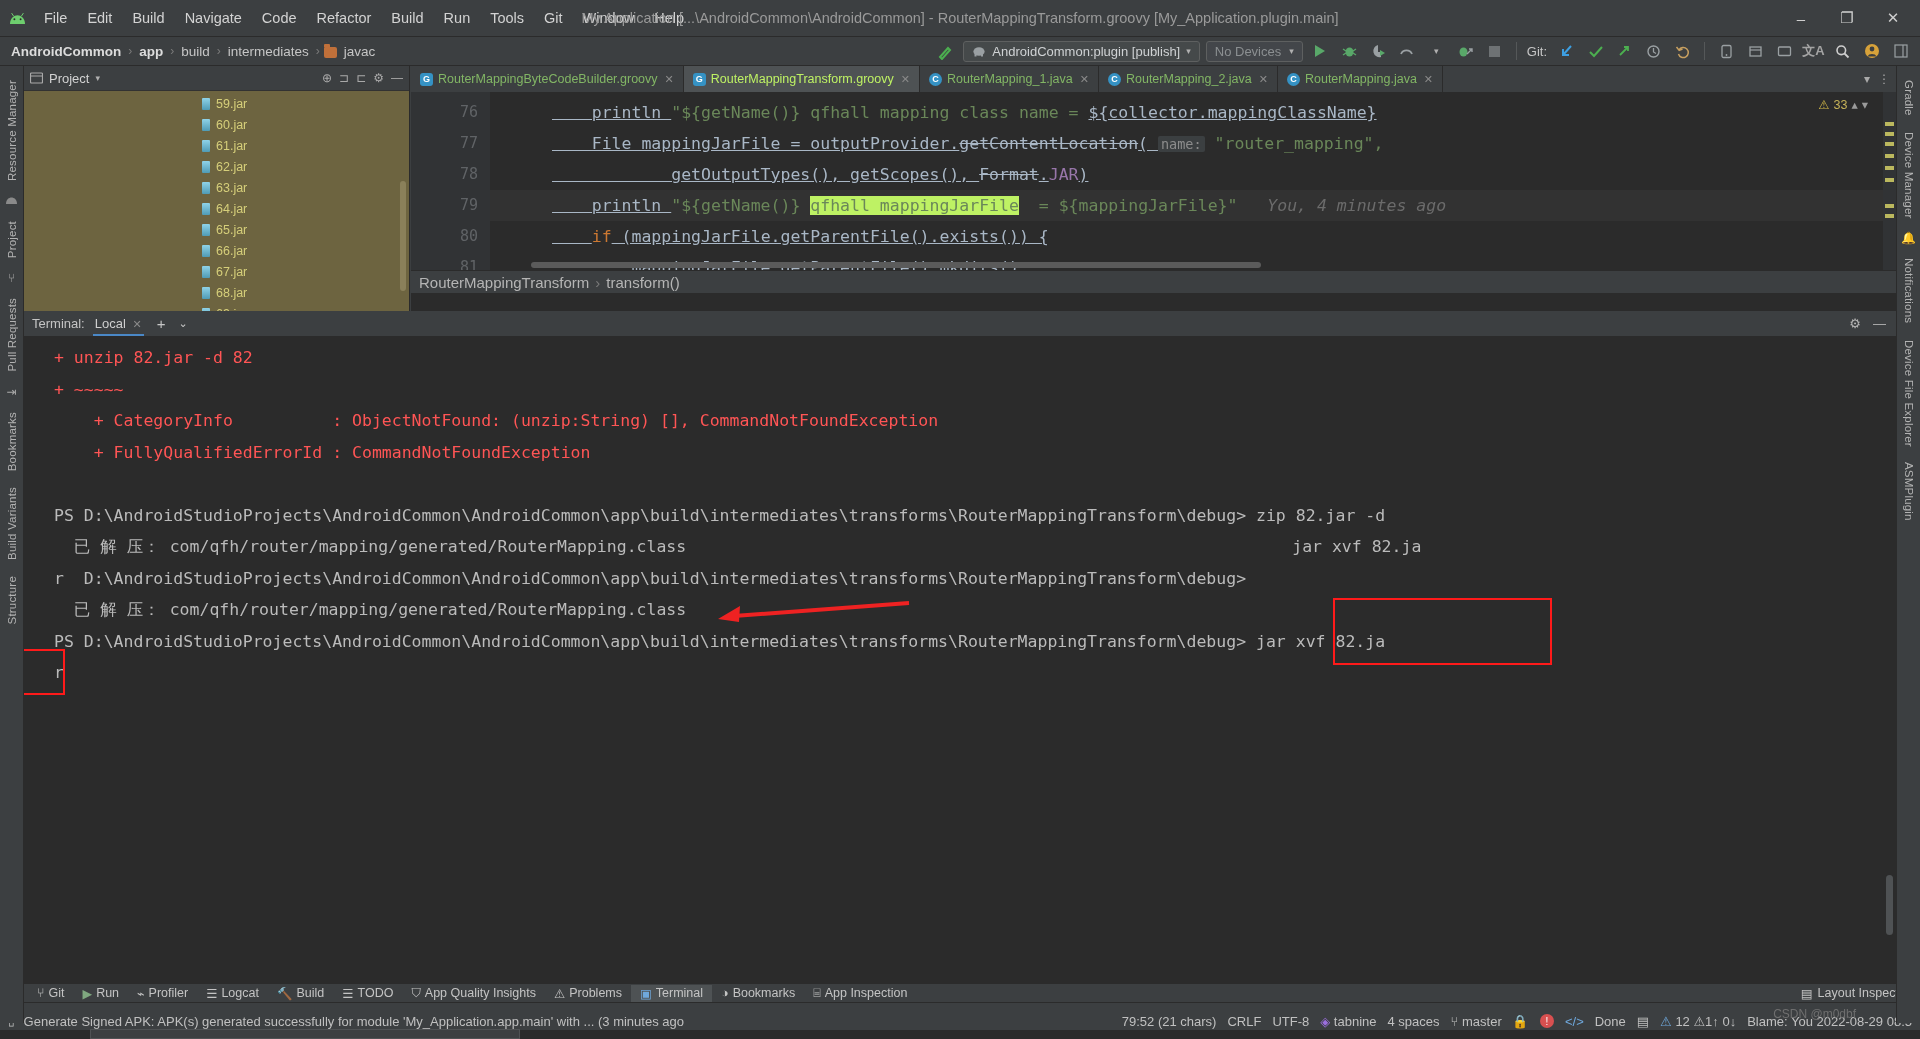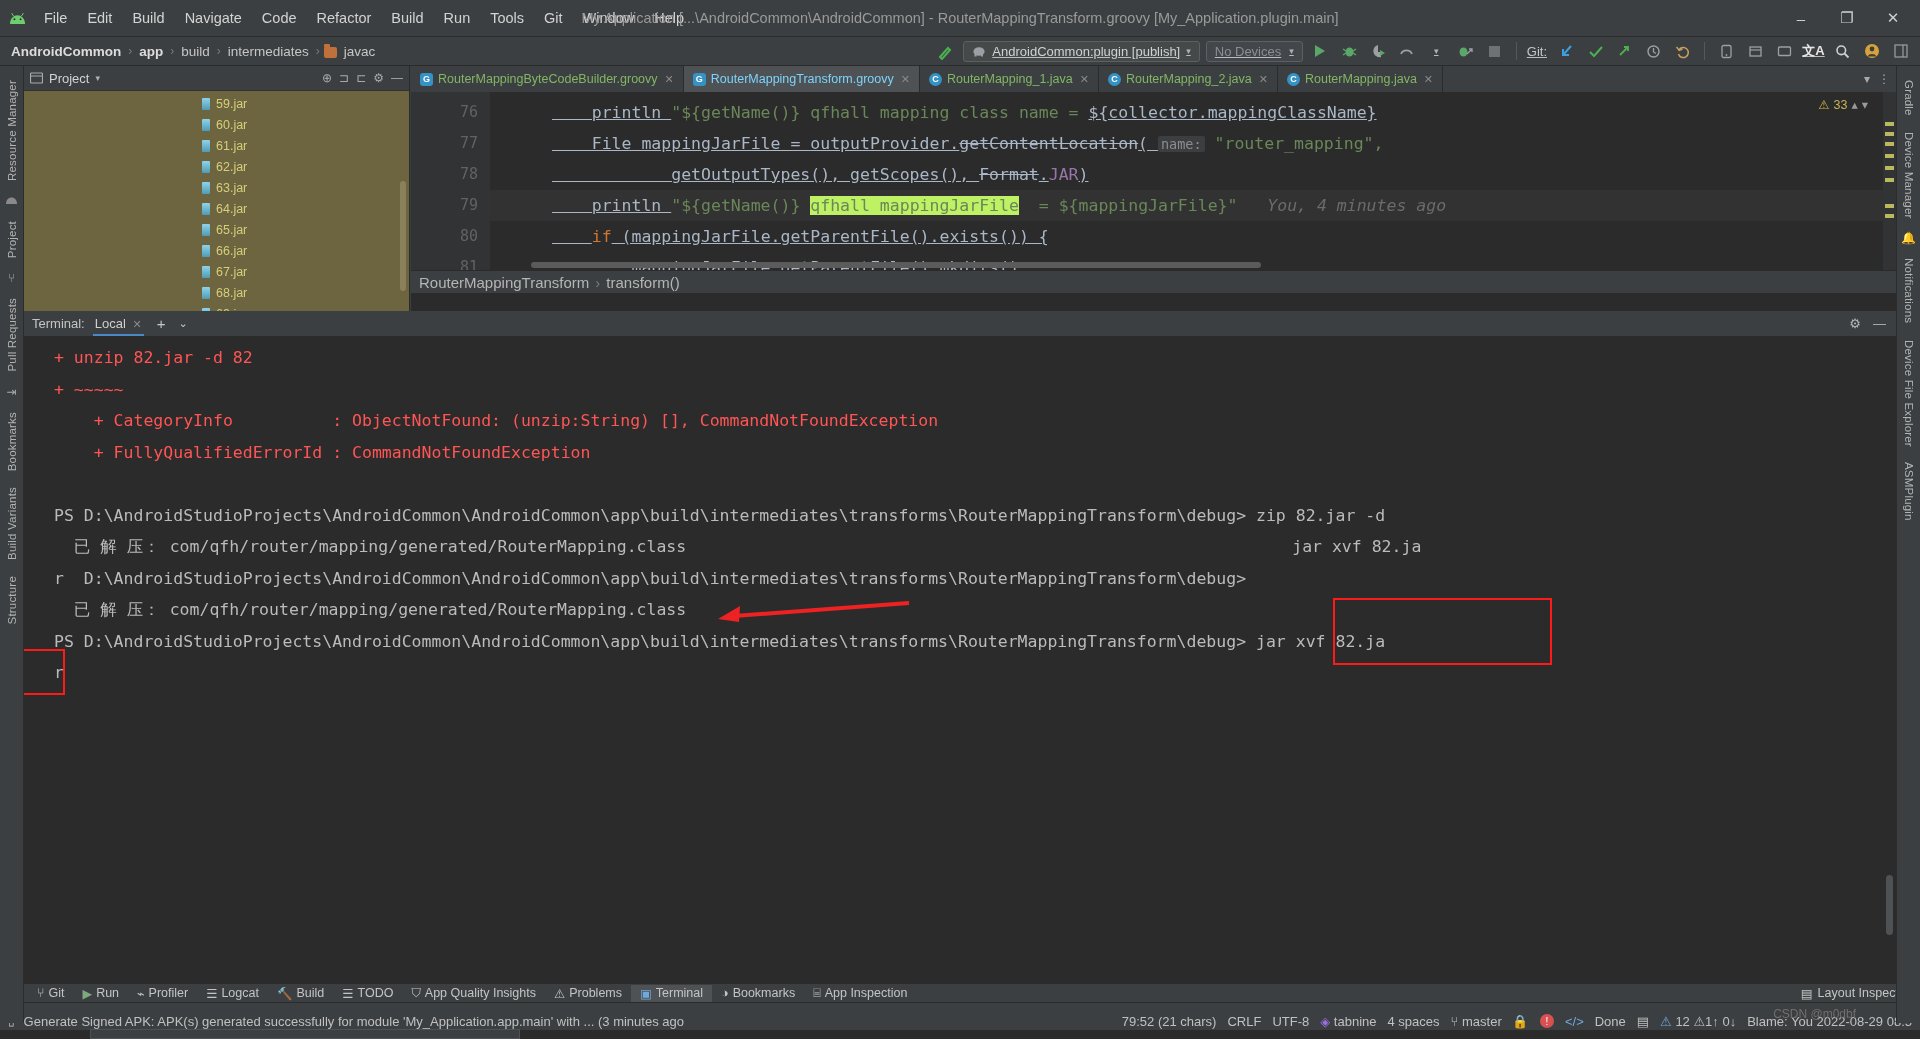--- a/index.html
+++ b/index.html
@@ -37,21 +37,21 @@
     padding: 0 8px; font-size: 13.5px; border-bottom: 1px solid #2b2b2b;
   }
   .crumb { color:#c6c6c6; padding: 0 3px; }
   .crumb.bold { font-weight: bold; color:#dcdcdc;}
   .crumb-sep { color:#7a7a7a; padding: 0 4px; font-size: 12px;}
   .folder-ico {
     display:inline-block; width:13px; height:11px; background:#c0703a;
     border-radius:1px 2px 2px 2px; margin-right:4px; position:relative; top:1px;
   }
   .folder-ico:before{content:"";position:absolute;top:-3px;left:0;width:6px;height:3px;background:#c0703a;border-radius:1px 1px 0 0;}
-  .nav-right { margin-left:auto; display:flex; align-items:center; gap:6px;text-decoration:underline; }
+  .nav-right { margin-left:auto; display:flex; align-items:center; gap:6px; }
   .run-cfg {
     display:flex; align-items:center; gap:6px; height:21px; padding:0 8px;
     border:1px solid #5e6060; border-radius:3px; background:#45494a; font-size:13px;
     color:#cfd2d4;
   }
   .nodev {
     display:flex; align-items:center; gap:8px; height:21px; padding:0 8px;
     border:1px solid #5e6060; border-radius:3px; background:#43464a; font-size:13px;
     color:#8b8f91;
   }
@@ -95,21 +95,21 @@
   .tree-scroll{ position:absolute; right:3px; top:90px; width:6px; height:110px; background:#8a805a; border-radius:3px;}
 
   
   .editor { position:absolute; left:411px; top:66px; right:24px; height:245px; background:#2b2b2b; }
   .tabs { height:26px; display:flex; background:#3c3f41; font-size:12.5px; align-items:stretch; }
   .tab {
     display:flex; align-items:center; gap:5px; padding:0 9px; color:#82b665;
     border-right:1px solid #2b2b2b; white-space:nowrap; position:relative;
   }
   .tab.active { background:#4e5254; }
-  .tab.active .tab-name { color:#7dd3fc; }
+  .tab.active .tab-name { color:#bef264; }
   .tab .tab-x { color:#8a8a8a; font-size:11px; margin-left:2px; }
   .tab-ico-g {width:13px;height:13px;border-radius:3px;background:#3592c4;color:#fff;font-size:9px;
      display:flex;align-items:center;justify-content:center;font-weight:bold;}
   .tab-ico-j {width:13px;height:13px;border-radius:50%;background:#3592c4;color:#fff;font-size:9px;
      display:flex;align-items:center;justify-content:center;font-weight:bold;}
   .tabs-right{margin-left:auto;display:flex;align-items:center;padding:0 6px;gap:8px;color:#a9a9a9;font-size:12px;}
 
   .code-area { position:relative; height:178px; background:#2b2b2b; overflow:hidden; display:flex; }
   .gutter { width:79px; background:#313335; text-align:right; padding-right:12px;
             font-family:"DejaVu Sans Mono", monospace; font-size:15px; color:#606366; padding-top:5px;}
@@ -324,21 +324,21 @@
             <rect x="2" y="3" width="11" height="9" fill="none" stroke="#9aa0a3" stroke-width="1.3"></rect>
             <line x1="2" y1="6" x2="13" y2="6" stroke="#9aa0a3" stroke-width="1.2"></line>
           </svg>
       </div>
       <div class="tbtn">
         <svg width="15" height="15" viewBox="0 0 15 15">
             <rect x="1.5" y="3" width="12" height="8.5" rx="1" fill="none" stroke="#9aa0a3" stroke-width="1.3"></rect>
           </svg>
       </div>
       <div class="tbtn">
-        <span style="color:#e5e5e5;font-size:13px;font-weight:bold;">文A</span>
+        <span style="color:#a3a3a3;font-size:13px;font-weight:bold;">文A</span>
       </div>
       <div class="tbtn">
         <svg width="15" height="15" viewBox="0 0 15 15">
             <circle cx="6.3" cy="6.3" r="4.3" fill="none" stroke="#cfcfcf" stroke-width="1.6"></circle>
             <line x1="9.5" y1="9.5" x2="13.5" y2="13.5" stroke="#cfcfcf" stroke-width="1.8"></line>
           </svg>
       </div>
       <div class="tbtn">
         <svg width="16" height="16" viewBox="0 0 16 16">
             <circle cx="8" cy="8" r="7" fill="#d7a23a"></circle>

